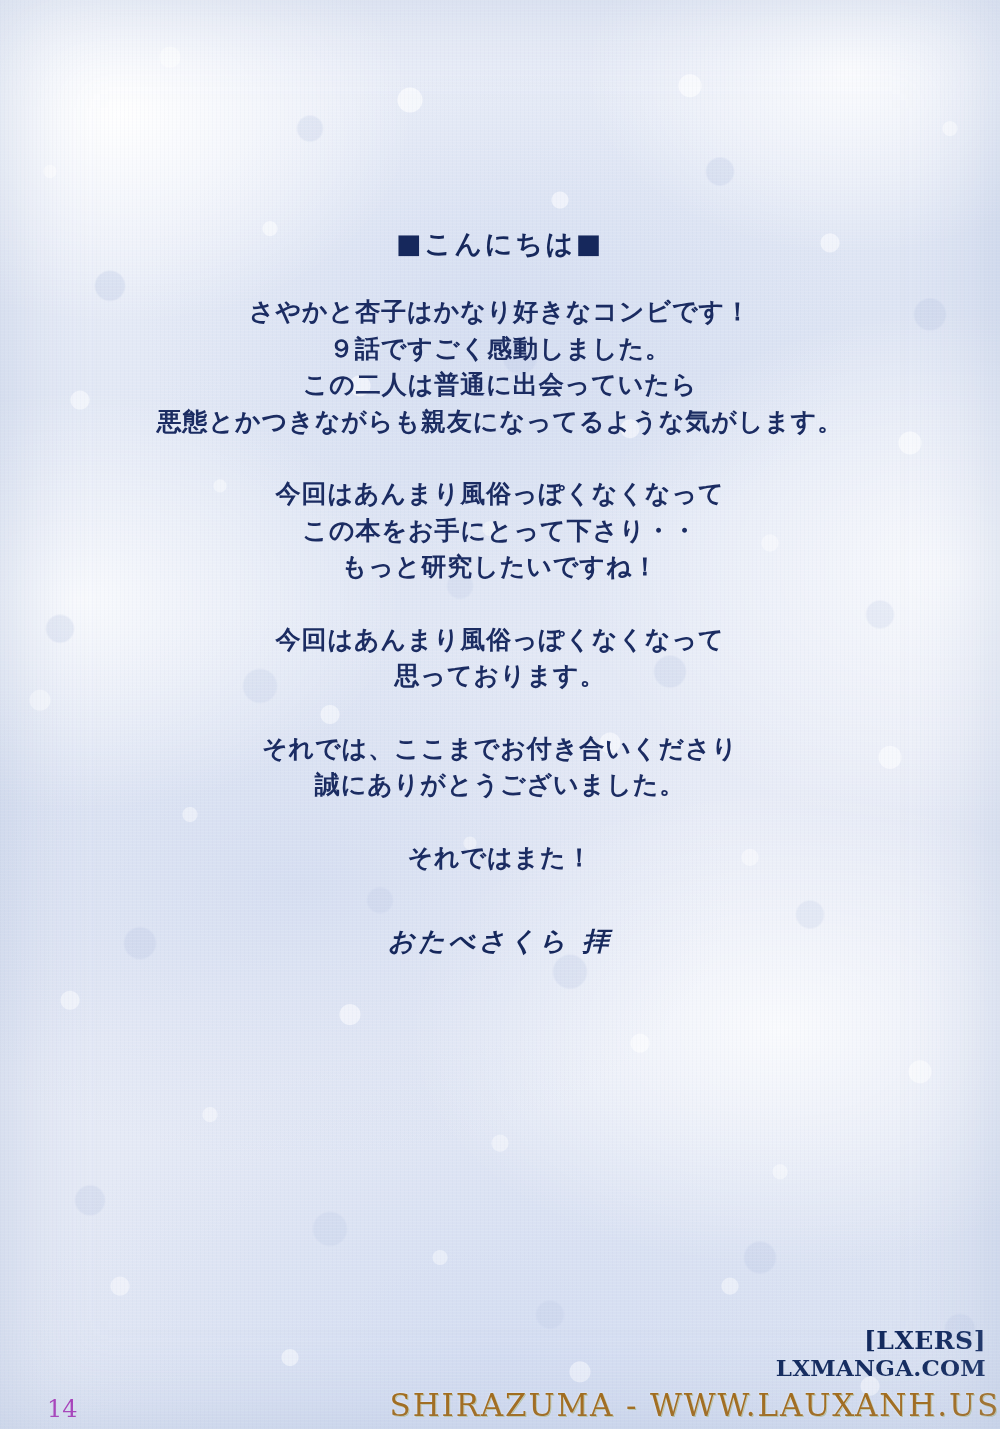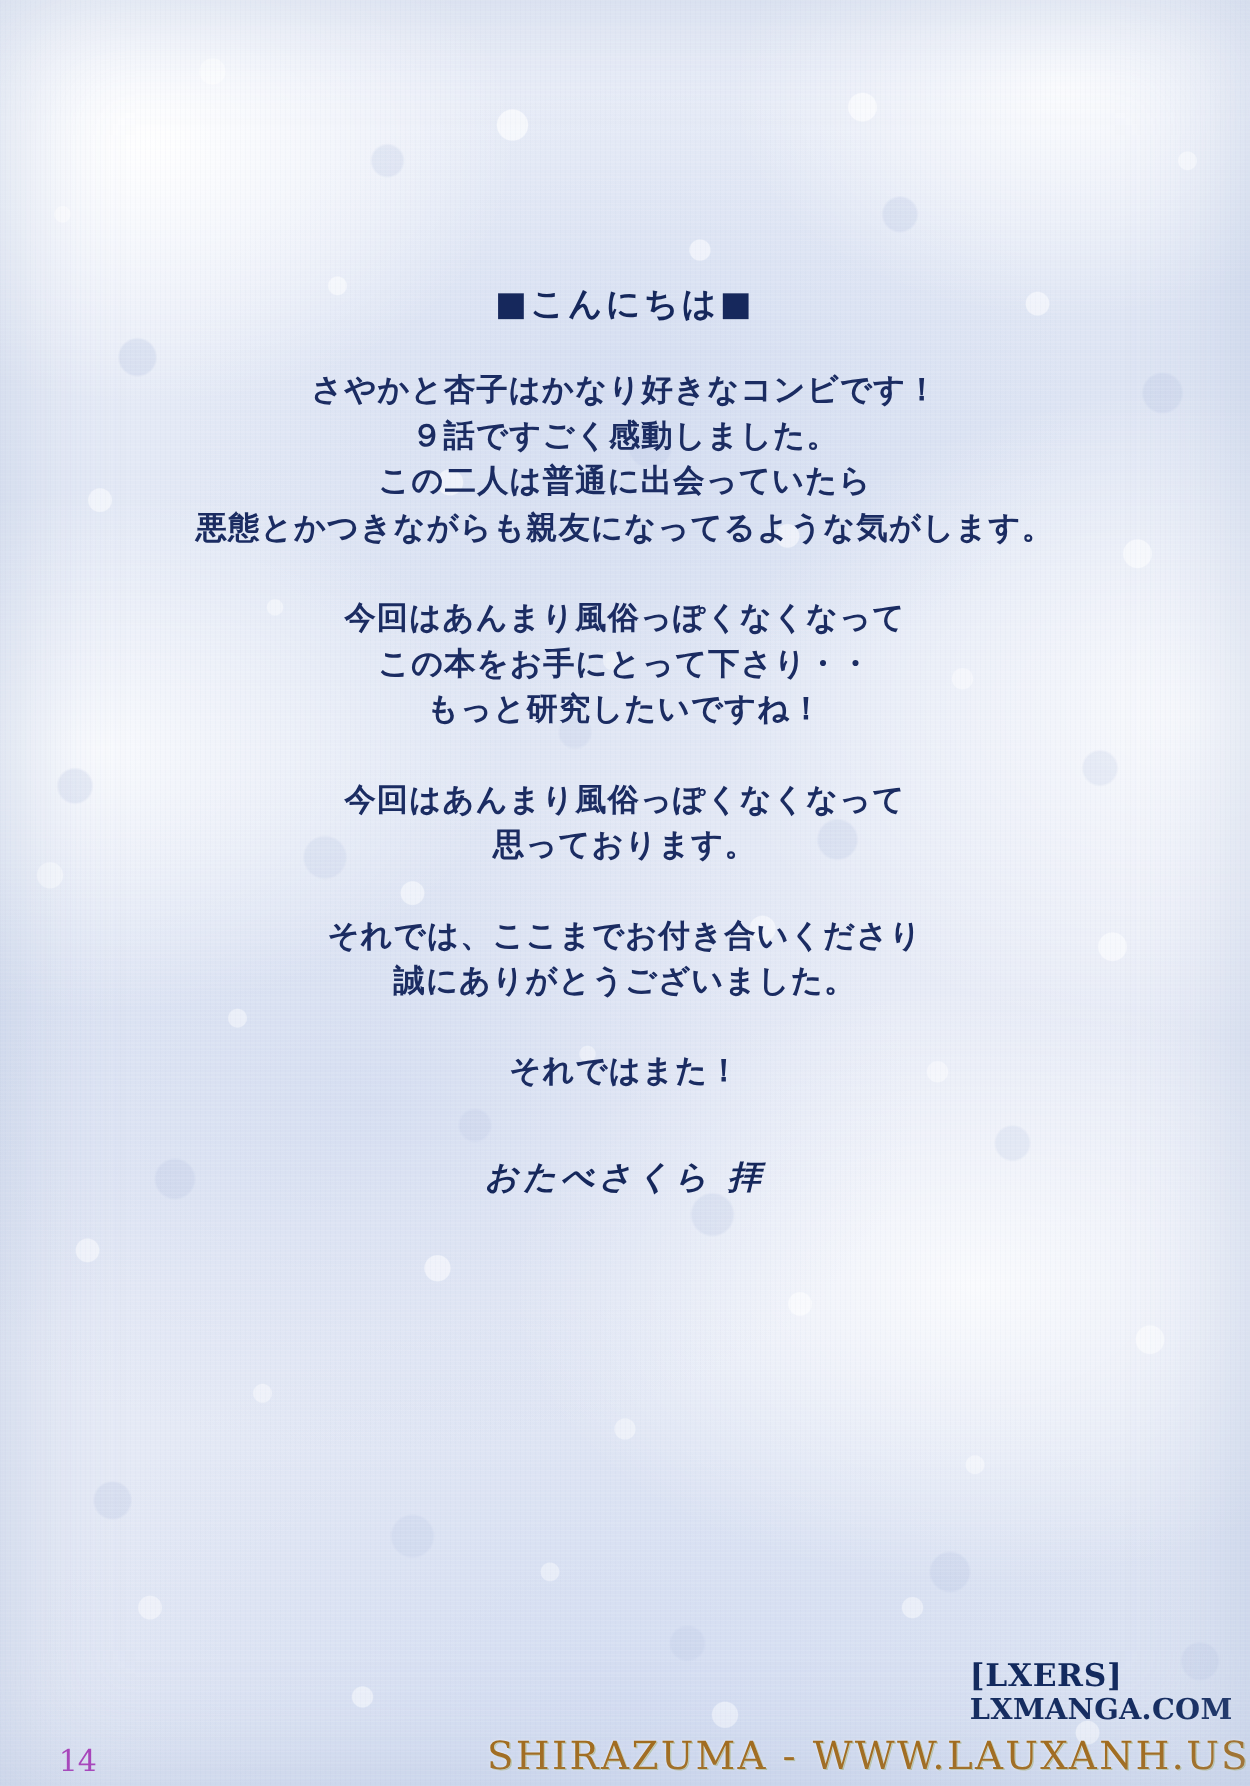--- a/index.html
+++ b/index.html
@@ -121,21 +121,21 @@
     letter-spacing: 0.1em;
     color: #16285c;
   }
   .para {
     font-size: 25px;
     line-height: 1.46;
     margin: 0 0 36px 0;
     color: #1b2c62;
     white-space: pre-line;
   }
-  .para.tight { margin-bottom: 32px; font-family: Liberation Serif, serif; }
+  .para.tight { margin-bottom: 32px; }
   .sig {
     font-size: 26px;
     margin: 48px 0 0 0;
     letter-spacing: 0.14em;
     color: #16285c;
     font-style: italic;
   }
 
   
   .wm-bottom {
@@ -151,20 +151,21 @@
     color: #a16207;
     text-shadow:
       0 0 2px rgba(255,255,255,0.9),
       1px 1px 0 rgba(120,140,30,0.45);
     opacity: 0.95;
   }
   .wm-corner {
     position: absolute;
     right: 14px;
     bottom: 48px;
+    text-align: right;
     font-family: "DejaVu Serif", serif;
     font-weight: bold;
     color: #132a5e;
     line-height: 1.12;
   }
   .wm-corner .l1 { font-size: 25px; letter-spacing: 0.02em; }
   .wm-corner .l2 { font-size: 23px; letter-spacing: 0.01em; }
   .page-num {
     position: absolute;
     left: 2px;

